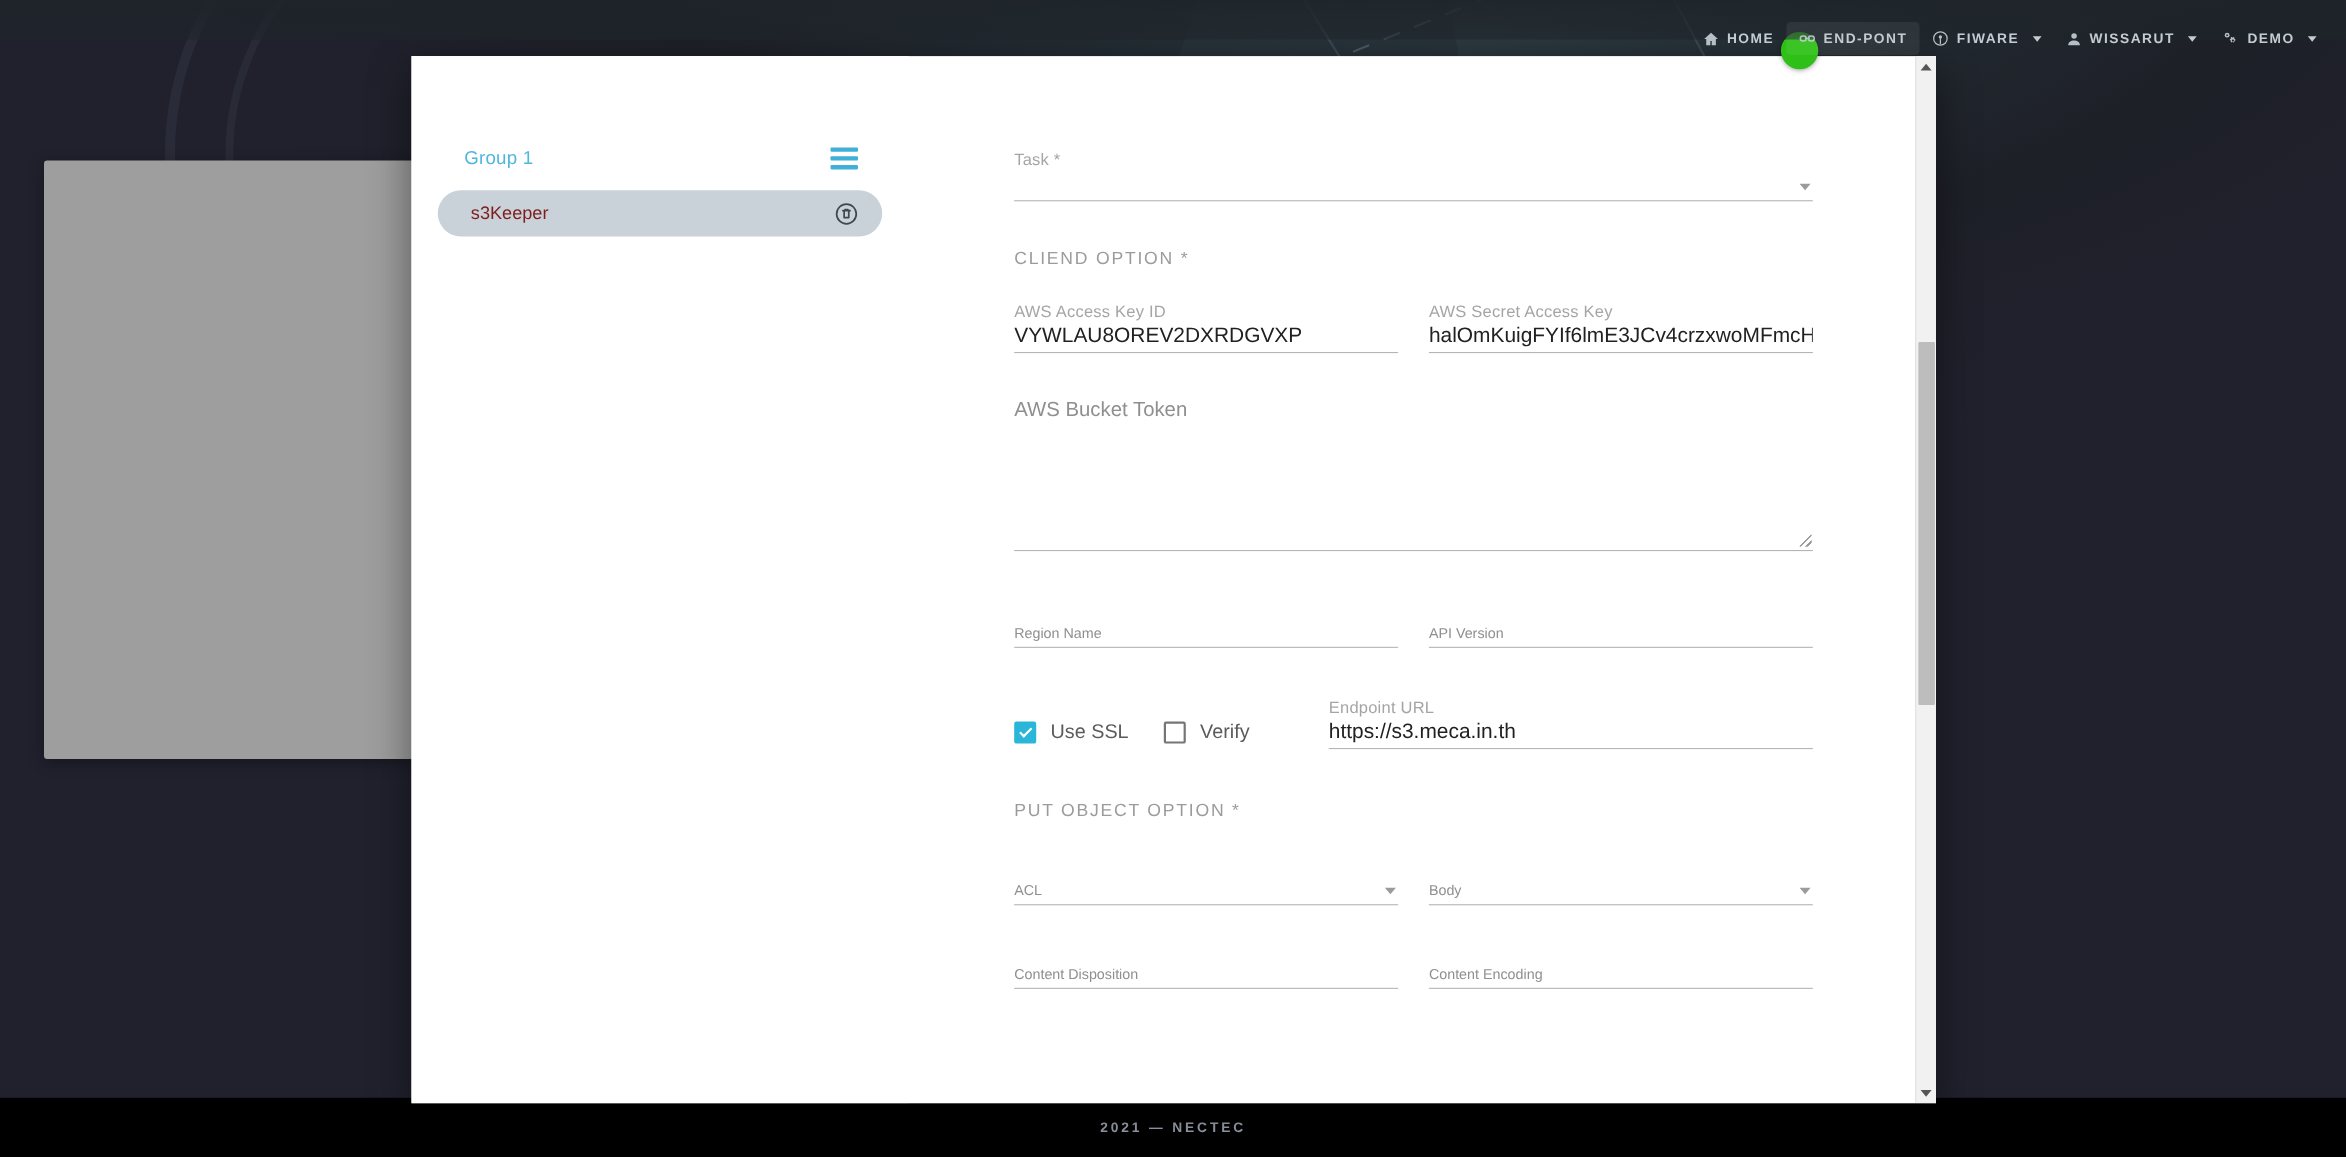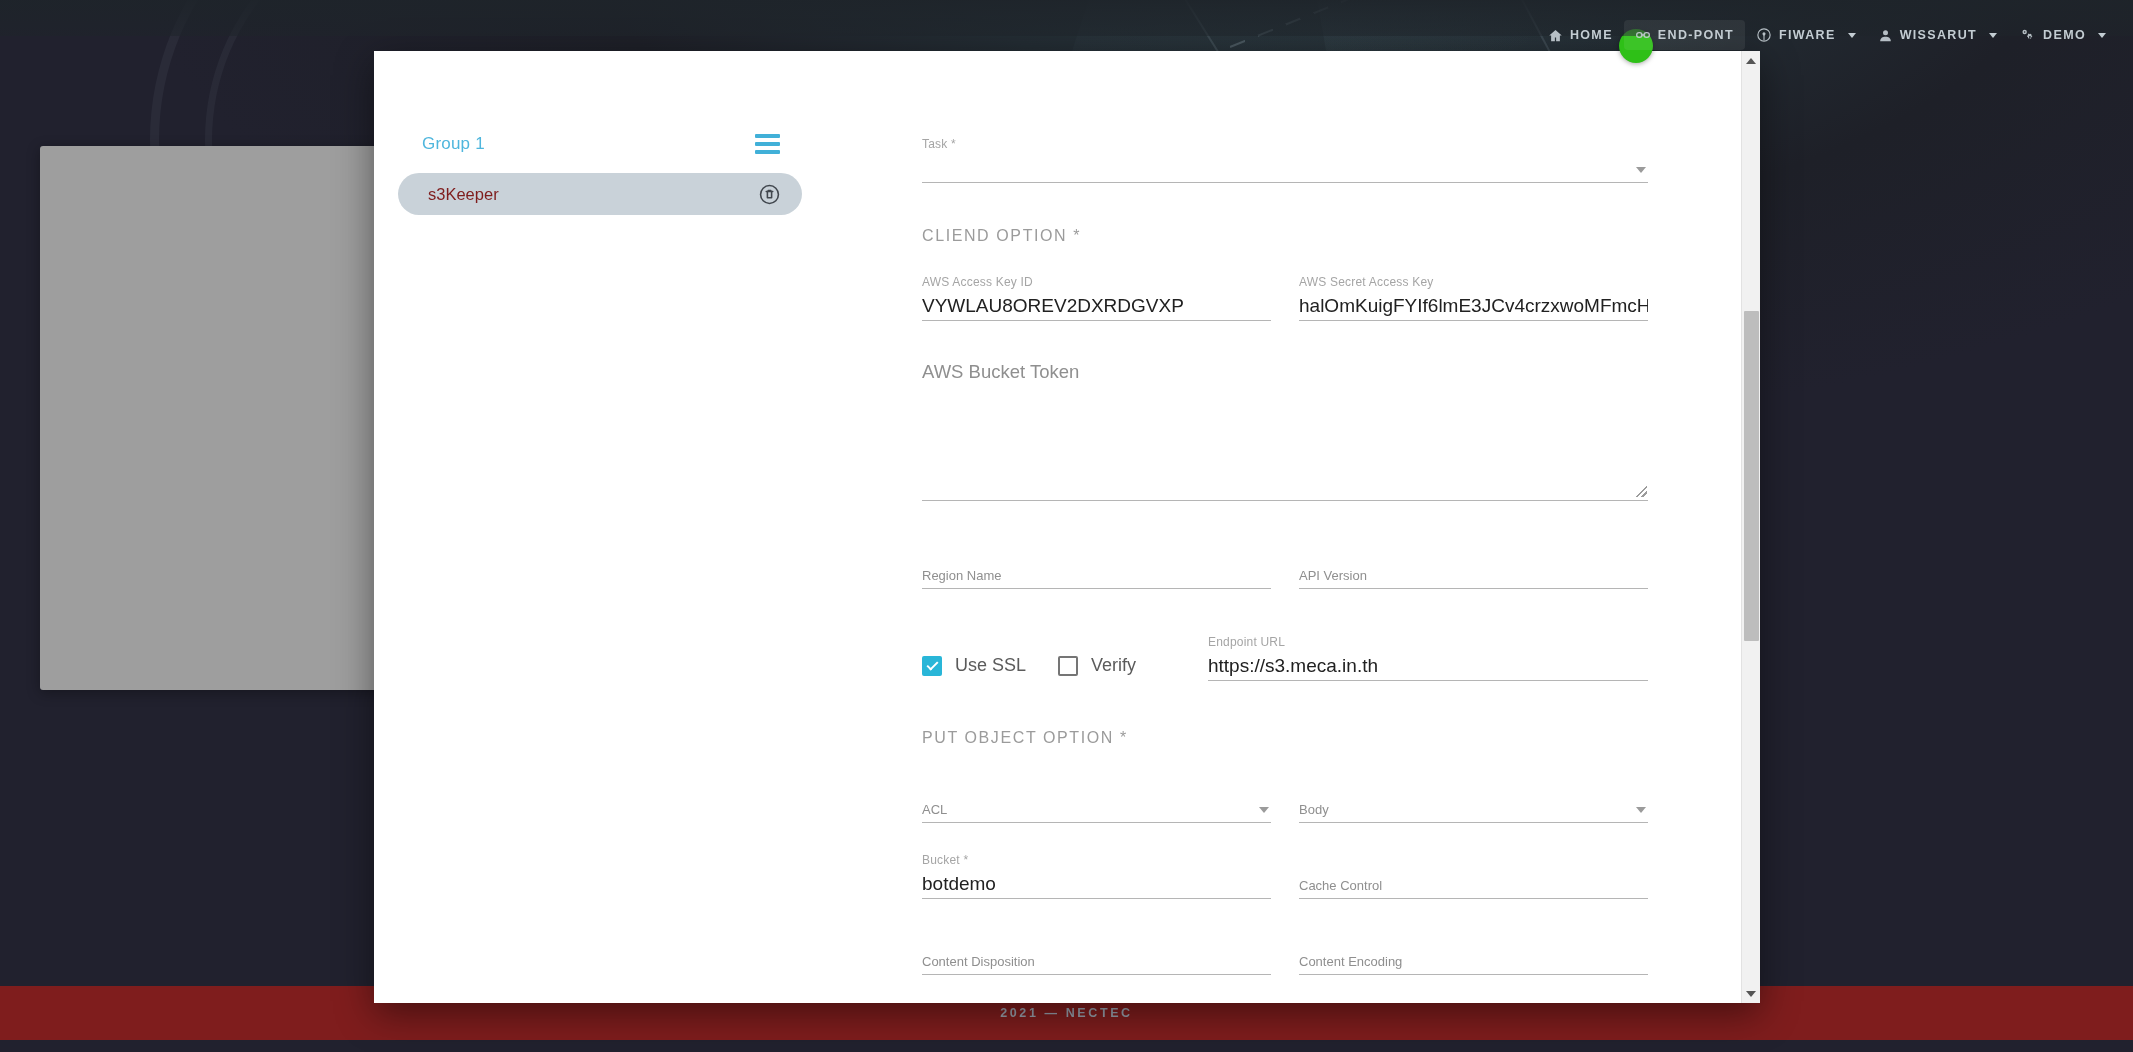--- a/index.html
+++ b/index.html
@@ -81,23 +81,23 @@
     position: absolute;
     left: 40px; top: 146px; width: 1490px; height: 544px;
     background: #9e9e9e;
     border-radius: 3px;
     box-shadow: 0 3px 14px rgba(0,0,0,.32);
     z-index: 4;
   }
 
   
   #footer {
-    position: absolute; left: 0; right: 0; bottom: 12px; height: 54px;
+    position: absolute; left: 0; right: 0; bottom: 0; height: 54px;
     display: flex; align-items: center; justify-content: center;
-    background: #7f1d1d;
+    background: #000000;
     color: #9aa1ad;
     font-size: 12.5px; font-weight: bold; letter-spacing: 2.6px;
     z-index: 6;
   }
 
   
   #modal {
     position: absolute;
     left: 374px; top: 51px; width: 1386px; height: 952px;
     background: #ffffff;
@@ -157,21 +157,21 @@
   }
 
   .field {
     position: relative;
     padding-top: 18px;
     border-bottom: 1px solid #b5b5b5;
     height: 46px;
   }
   .field .flabel {
     position: absolute; top: 0; left: 0;
-    font-size: 12px; color: #a5a5a5; letter-spacing: .2px;
+    font-size: 15px; color: #a5a5a5; letter-spacing: .2px;
   }
   .field .fvalue {
     font-size: 19px; color: #212121; line-height: 26px;
     white-space: nowrap; overflow: hidden;
   }
   .field .fplaceholder {
     font-size: 13px; color: #8f8f8f; line-height: 26px;
   }
   .field.no-label { padding-top: 20px; }
   .field .sel-caret {
@@ -423,33 +423,20 @@
         </div>
       </div>
       <div class="col">
         <div class="field no-label">
           <div class="fplaceholder">Body</div>
           <span class="sel-caret"></span>
         </div>
       </div>
     </div>
 
-    <div class="row2" style="margin-top:30px; align-items:flex-end;">
-      <div class="col">
-        <div class="field">
-          <div class="flabel">Bucket *</div>
-          <div class="fvalue">botdemo</div>
-        </div>
-      </div>
-      <div class="col">
-        <div class="field no-label">
-          <div class="fplaceholder">Cache Control</div>
-        </div>
-      </div>
-    </div>
 
     <div class="row2" style="margin-top:30px;">
       <div class="col">
         <div class="field no-label">
           <div class="fplaceholder">Content Disposition</div>
         </div>
       </div>
       <div class="col">
         <div class="field no-label">
           <div class="fplaceholder">Content Encoding</div>

